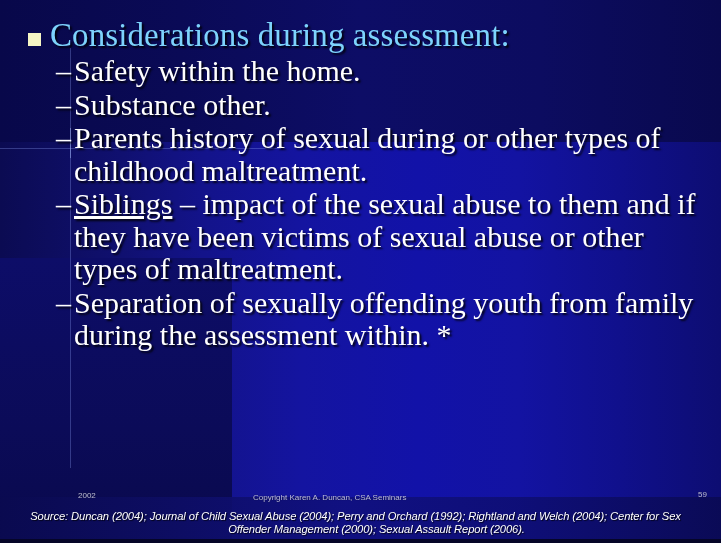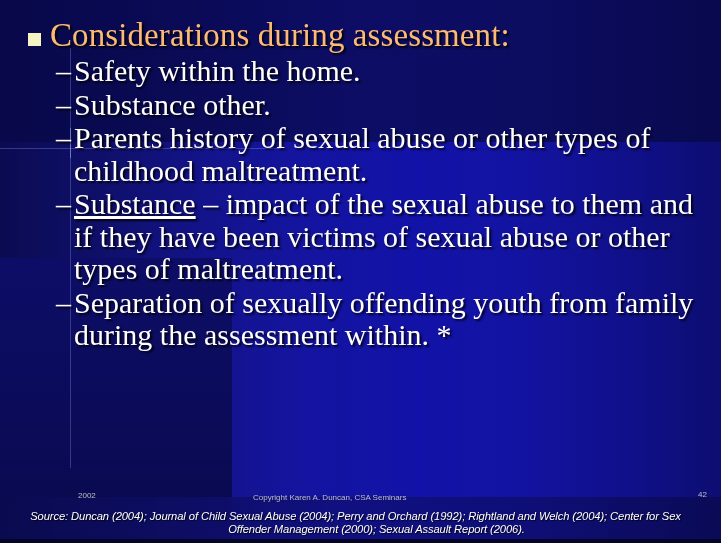--- a/index.html
+++ b/index.html
@@ -89,21 +89,21 @@
   
   .content {
     position: absolute;
     left: 0; top: 0; right: 0;
     padding: 18px 10px 0 18px;
   }
 
   .lvl1 {
     display: flex;
     align-items: flex-start;
-    color: #fdba74;
+    color: #7dd3fc;
     font-size: 33px;
     line-height: 1.06;
     letter-spacing: .1px;
     text-shadow: 2px 2px 2px rgba(0,0,0,.85);
   }
   .lvl1 .sq {
     flex: 0 0 auto;
     width: 13px; height: 13px;
     background: #f5f5c4;
     margin: 15px 9px 0 10px;
@@ -194,35 +194,35 @@
         <span class="txt">Safety within the home.</span>
       </div>
 
       <div class="lvl2">
         <span class="dash">–</span>
         <span class="txt">Substance other.</span>
       </div>
 
       <div class="lvl2">
         <span class="dash">–</span>
-        <span class="txt">Parents history of sexual abuse or other types of childhood maltreatment.</span>
-      </div>
-
-      <div class="lvl2">
-        <span class="dash">–</span>
-        <span class="txt"><span class="u">Substance</span> <span>– impact of the sexual abuse to them and if they have been victims of sexual abuse or other types of maltreatment.</span></span>
+        <span class="txt">Parents history of sexual during or other types of childhood maltreatment.</span>
+      </div>
+
+      <div class="lvl2">
+        <span class="dash">–</span>
+        <span class="txt"><span class="u">Siblings</span> <span>– impact of the sexual abuse to them and if they have been victims of sexual abuse or other types of maltreatment.</span></span>
       </div>
 
       <div class="lvl2">
         <span class="dash">–</span>
         <span class="txt">Separation of sexually offending youth from family during the assessment within. *</span>
       </div>
 
     </div>
   </div>
 
   <div class="source-note">Source: Duncan (2004); Journal of Child Sexual Abuse (2004); Perry and Orchard (1992); Rightland and Welch (2004); Center for Sex Offender Management (2000); Sexual Assault Report (2006).</div>
 
   <div class="overlay-txt ov-date">2002</div>
   <div class="overlay-txt ov-copy">Copyright Karen A. Duncan, CSA Seminars</div>
-  <div class="overlay-txt ov-page">42</div>
+  <div class="overlay-txt ov-page">59</div>
 
 </div>
 
 </body></html>

